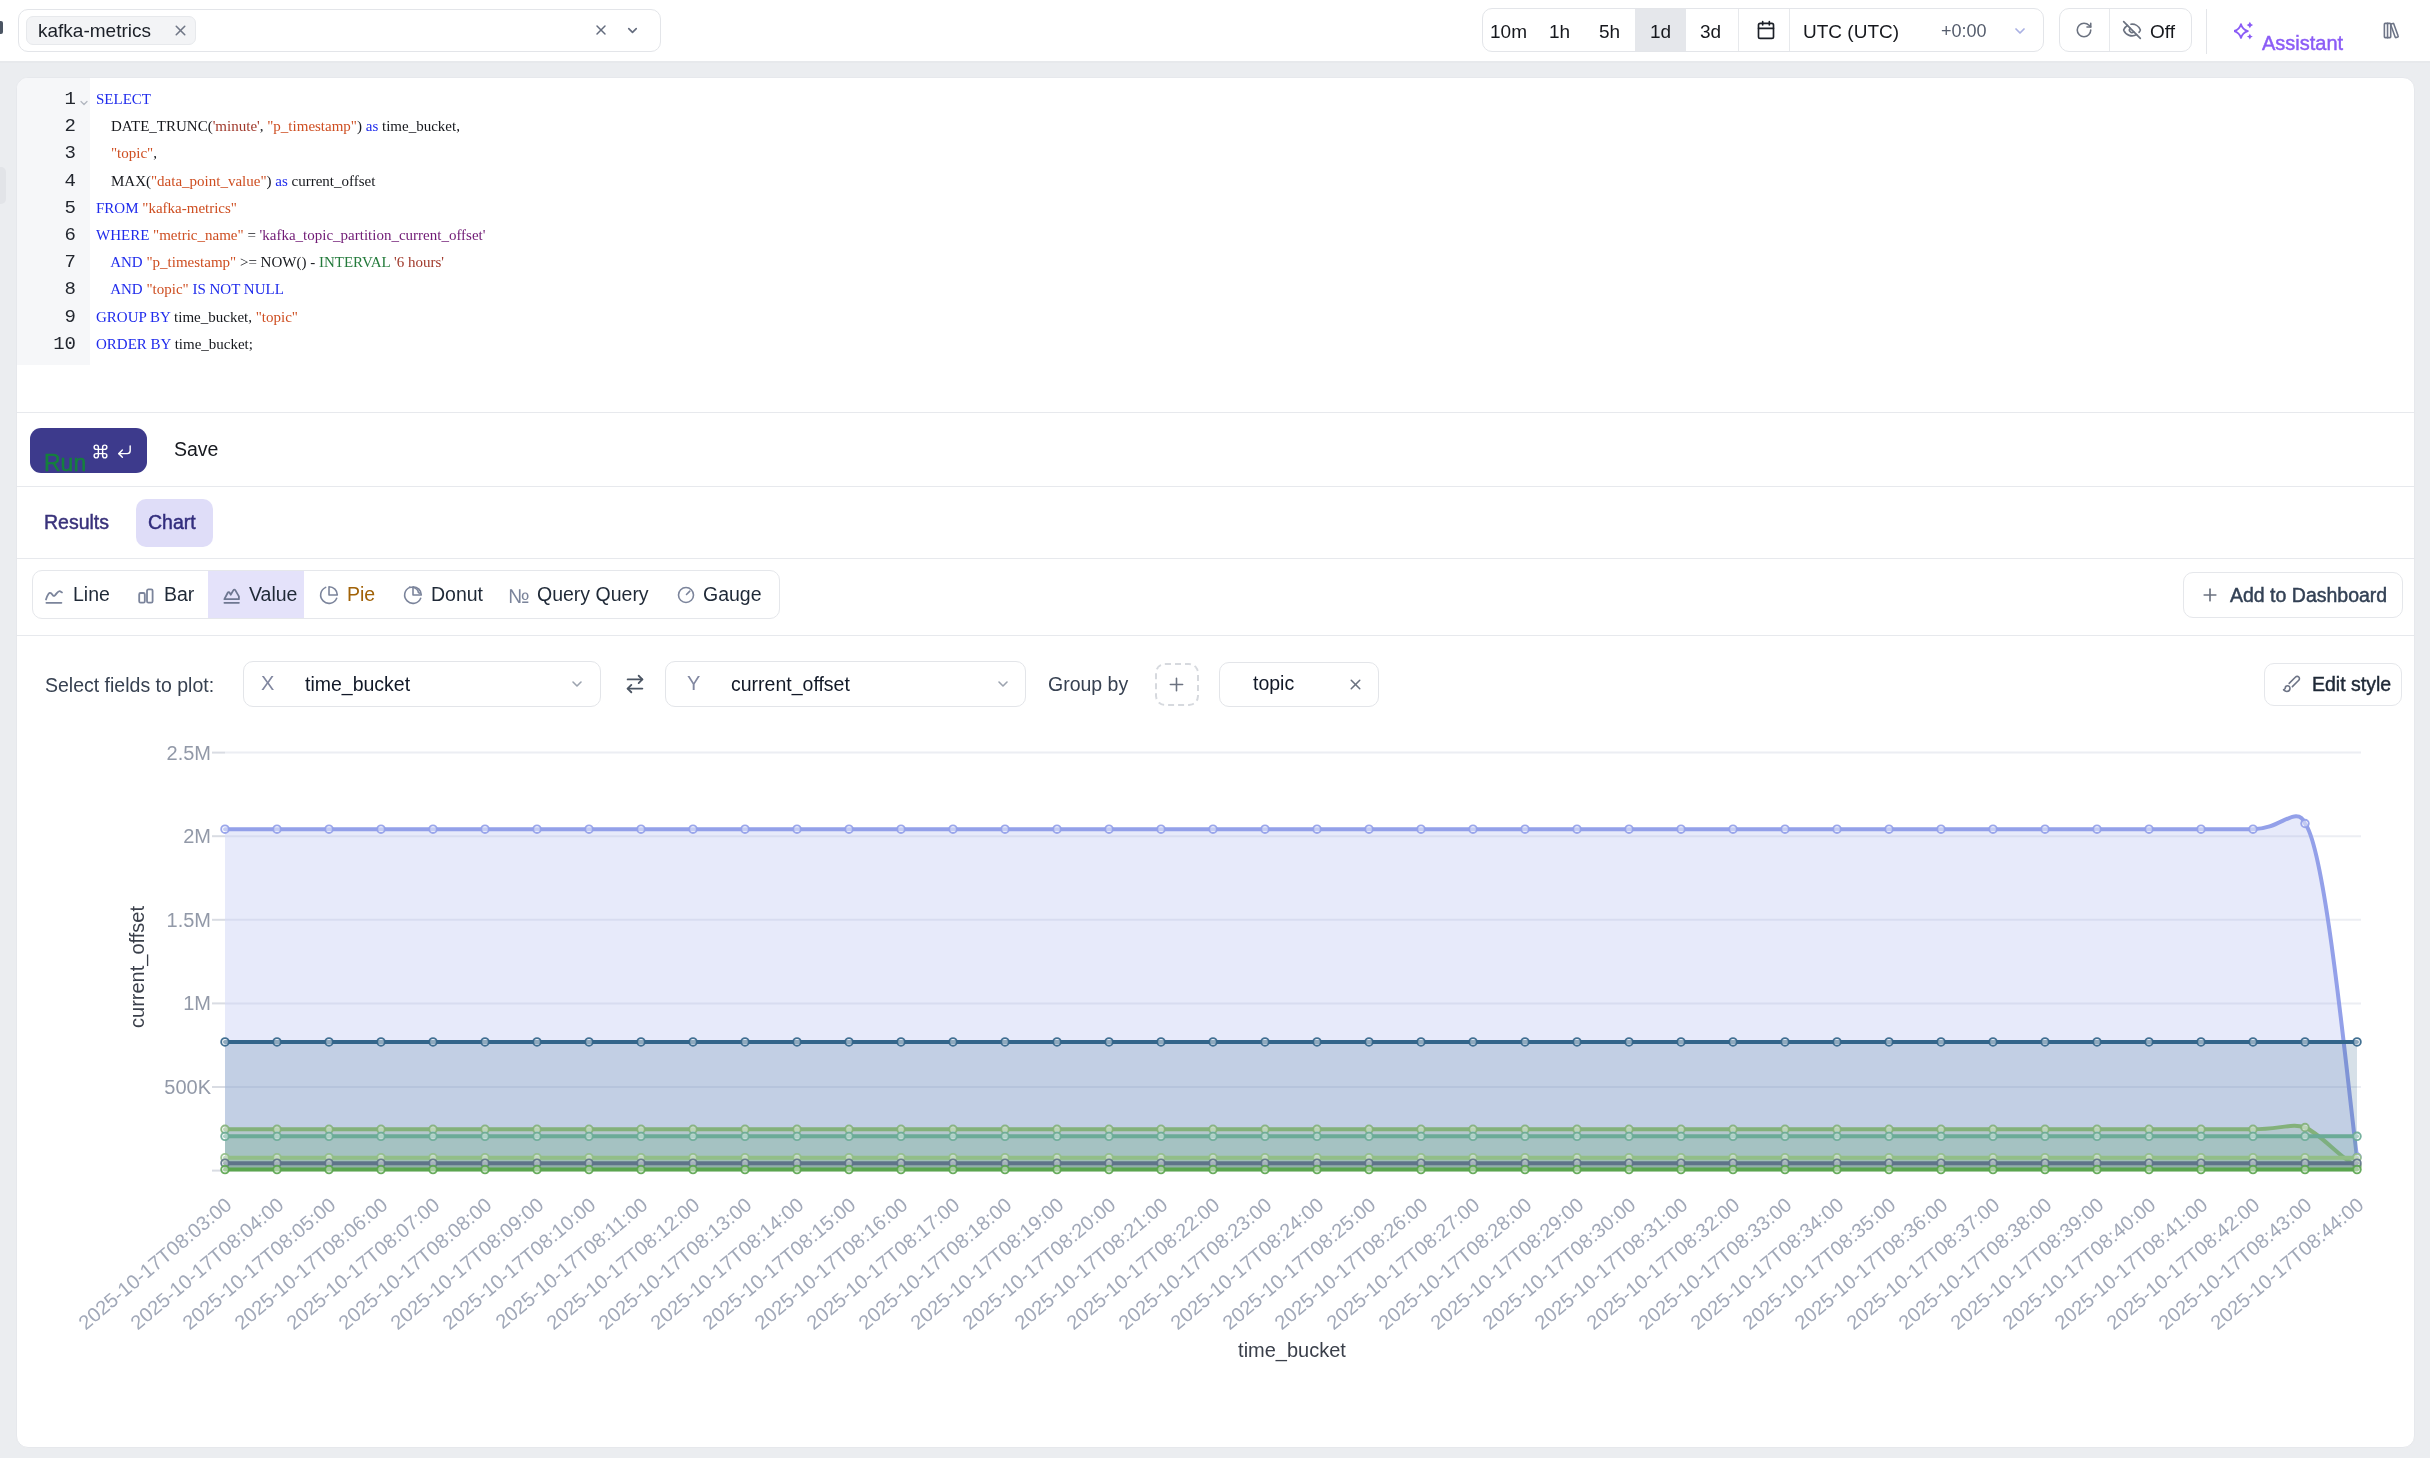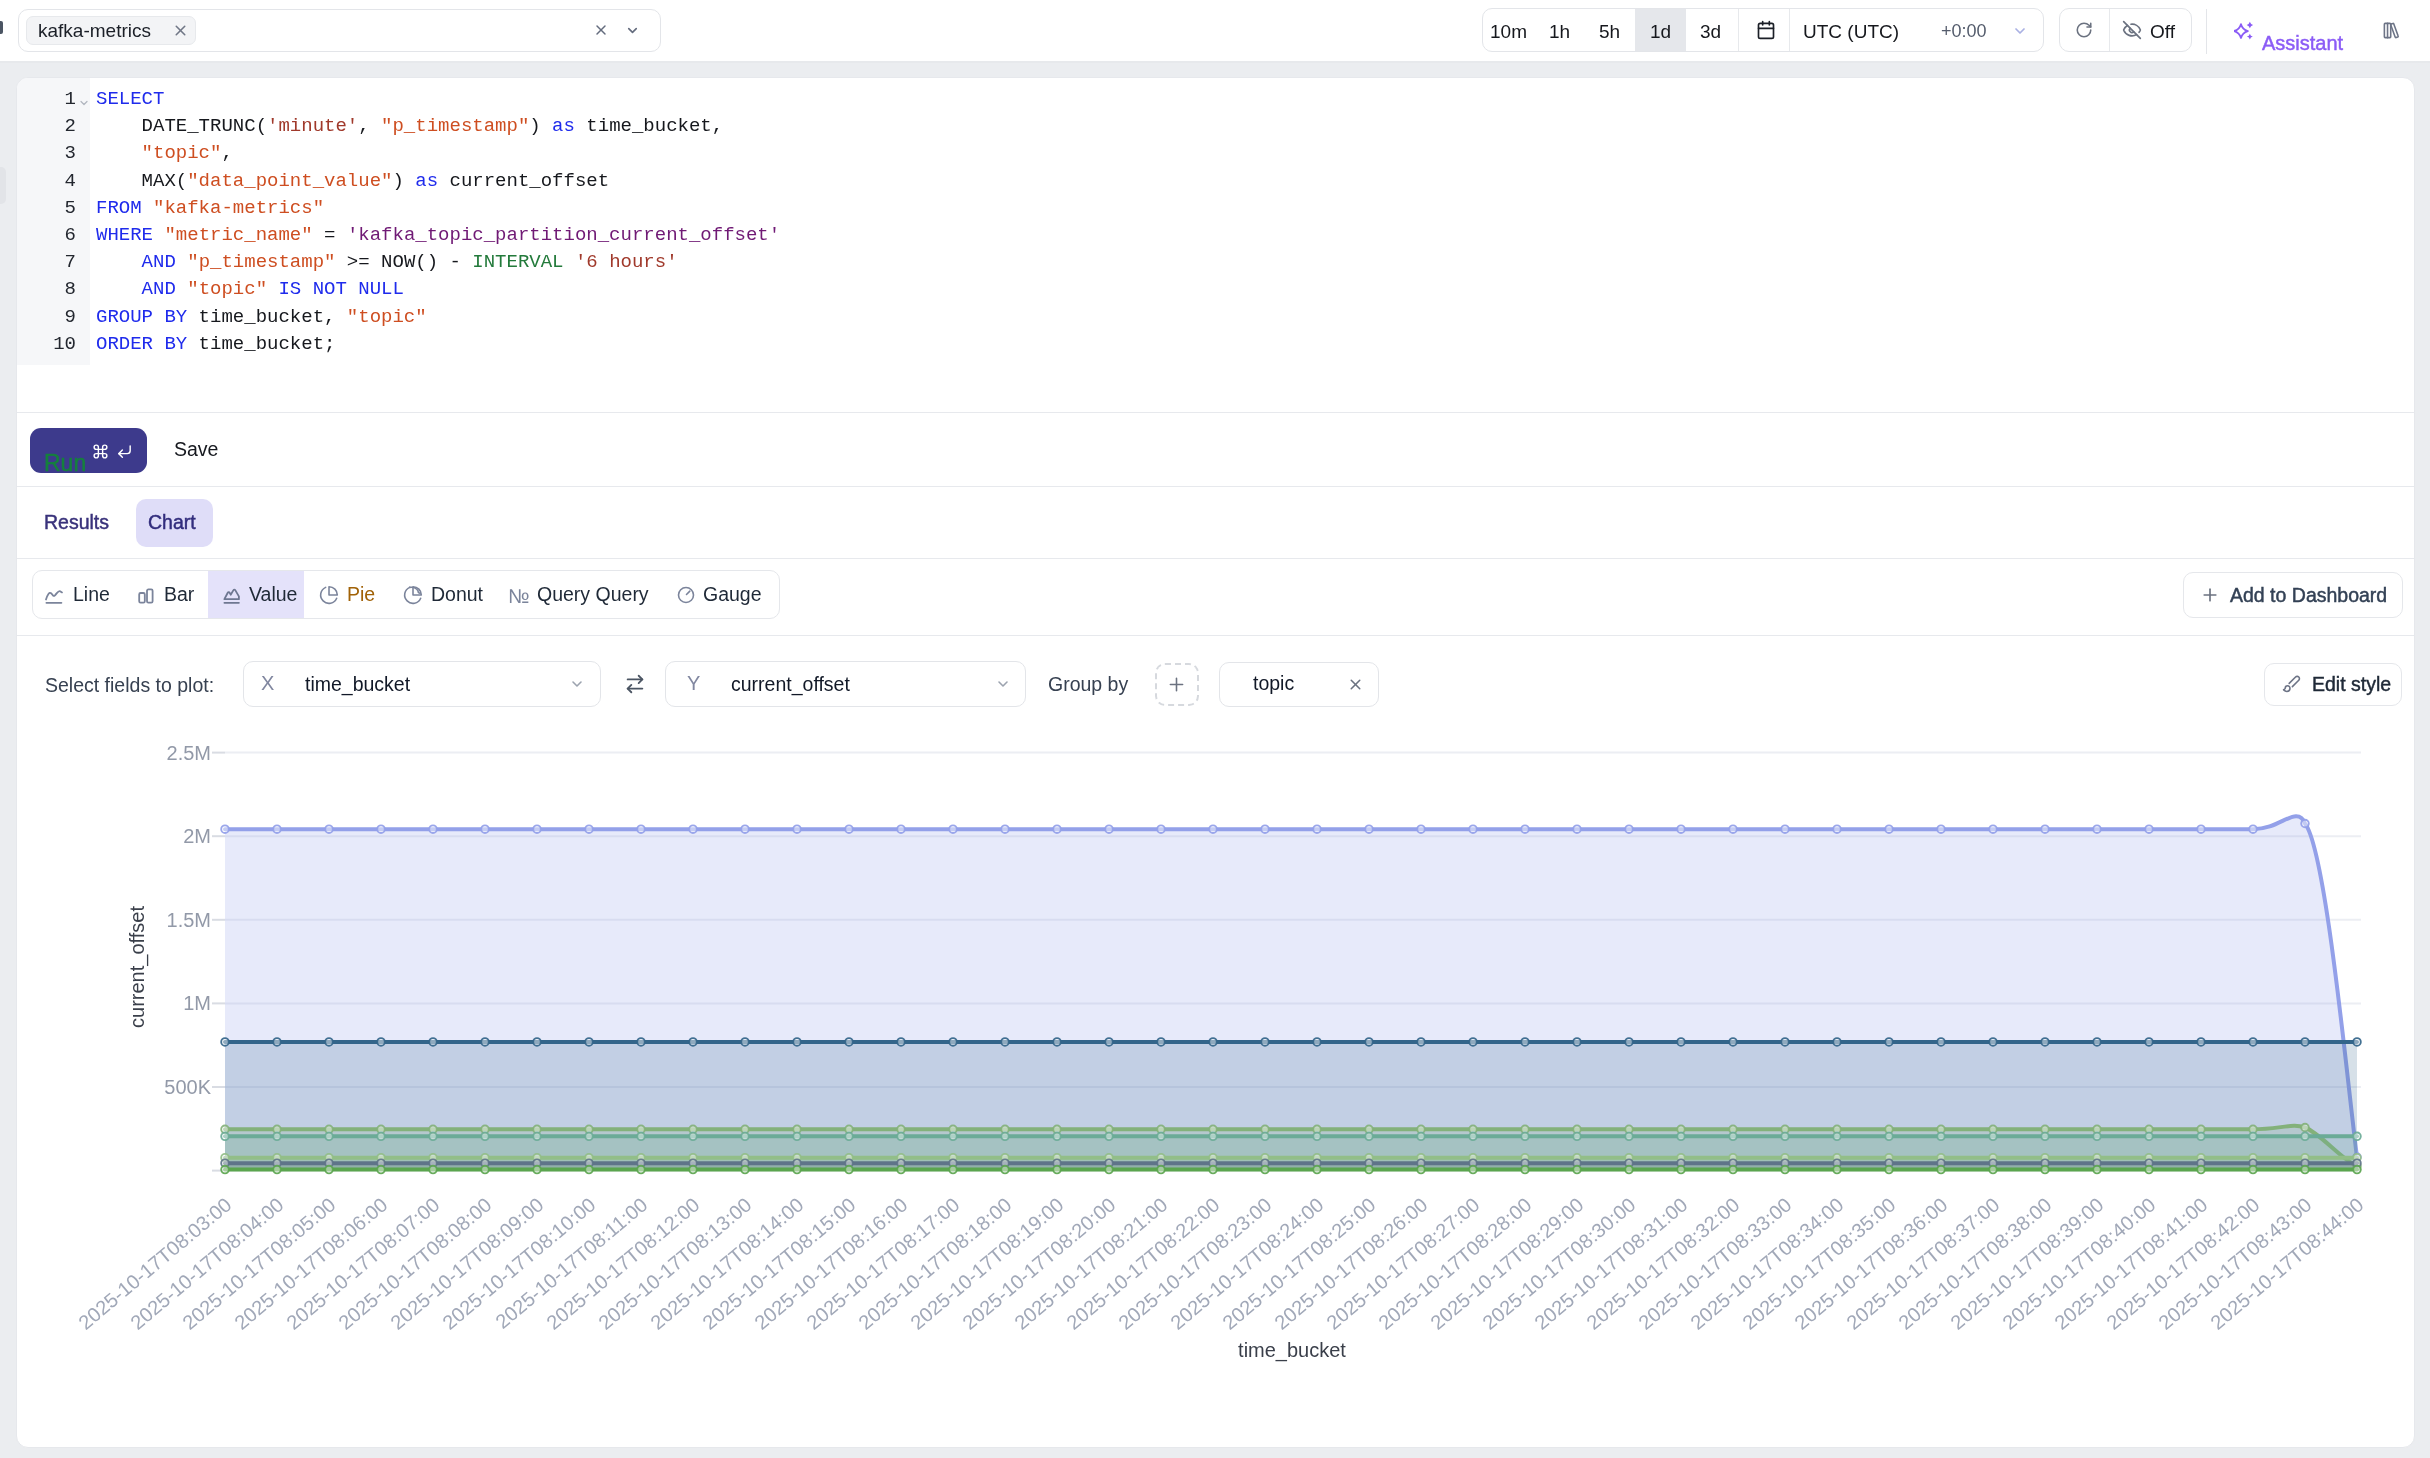--- a/index.html
+++ b/index.html
@@ -79,21 +79,21 @@
 
 <div class="abs" style="left:0;top:167px;width:6px;height:37px;background:#E2E4E8;border-radius:0 5px 5px 0"></div>
 
 <div class="abs" style="left:16px;top:77px;width:2399px;height:1371px;background:#fff;border:1px solid #E6E8EC;border-radius:12px"></div>
 
 <div class="abs" style="left:17px;top:78px;width:73px;height:287px;background:#F6F7F9;border-radius:11px 0 0 0"></div>
 <div class="abs" style="left:17px;top:86px;width:59px;font-family:'Liberation Mono',monospace;font-size:19px;line-height:27.2px;color:#23272F;text-align:right">1<br>2<br>3<br>4<br>5<br>6<br>7<br>8<br>9<br>10</div>
 <div class="abs" style="left:78px;top:95px"><svg width="12" height="12" viewBox="0 0 24 24" fill="none" stroke="#B0B5BF" stroke-width="2.4" stroke-linecap="round" stroke-linejoin="round" style="">
       <path d="m6 9 6 6 6-6"></path>
     </svg></div>
-<div class="abs" style="left:96px;top:86px;font-family:Liberation Mono, monospace;font-size:19px;line-height:27.2px;color:#16181D;white-space:pre"><b style="color:#1F2BEC">SELECT</b>
+<div class="abs" style="left:96px;top:86px;font-family:Liberation Serif, serif;font-size:15px;line-height:27.2px;color:#16181D;white-space:pre"><b style="color:#1F2BEC">SELECT</b>
     DATE_TRUNC(<b style="color:#A0392B">'minute'</b>, <b style="color:#CE4E21">"p_timestamp"</b>) <b style="color:#1F2BEC">as</b> time_bucket,
     <b style="color:#CE4E21">"topic"</b>,
     MAX(<b style="color:#CE4E21">"data_point_value"</b>) <b style="color:#1F2BEC">as</b> current_offset
 <b style="color:#1F2BEC">FROM</b> <b style="color:#CE4E21">"kafka-metrics"</b>
 <b style="color:#1F2BEC">WHERE</b> <b style="color:#CE4E21">"metric_name"</b> = <b style="color:#701a75">'kafka_topic_partition_current_offset'</b>
     <b style="color:#1F2BEC">AND</b> <b style="color:#CE4E21">"p_timestamp"</b> &gt;= NOW() - <b style="color:#237A3B">INTERVAL</b> <b style="color:#A0392B">'6 hours'</b>
     <b style="color:#1F2BEC">AND</b> <b style="color:#CE4E21">"topic"</b> <b style="color:#1F2BEC">IS NOT NULL</b>
 <b style="color:#1F2BEC">GROUP BY</b> time_bucket, <b style="color:#CE4E21">"topic"</b>
 <b style="color:#1F2BEC">ORDER BY</b> time_bucket;</div>
 

